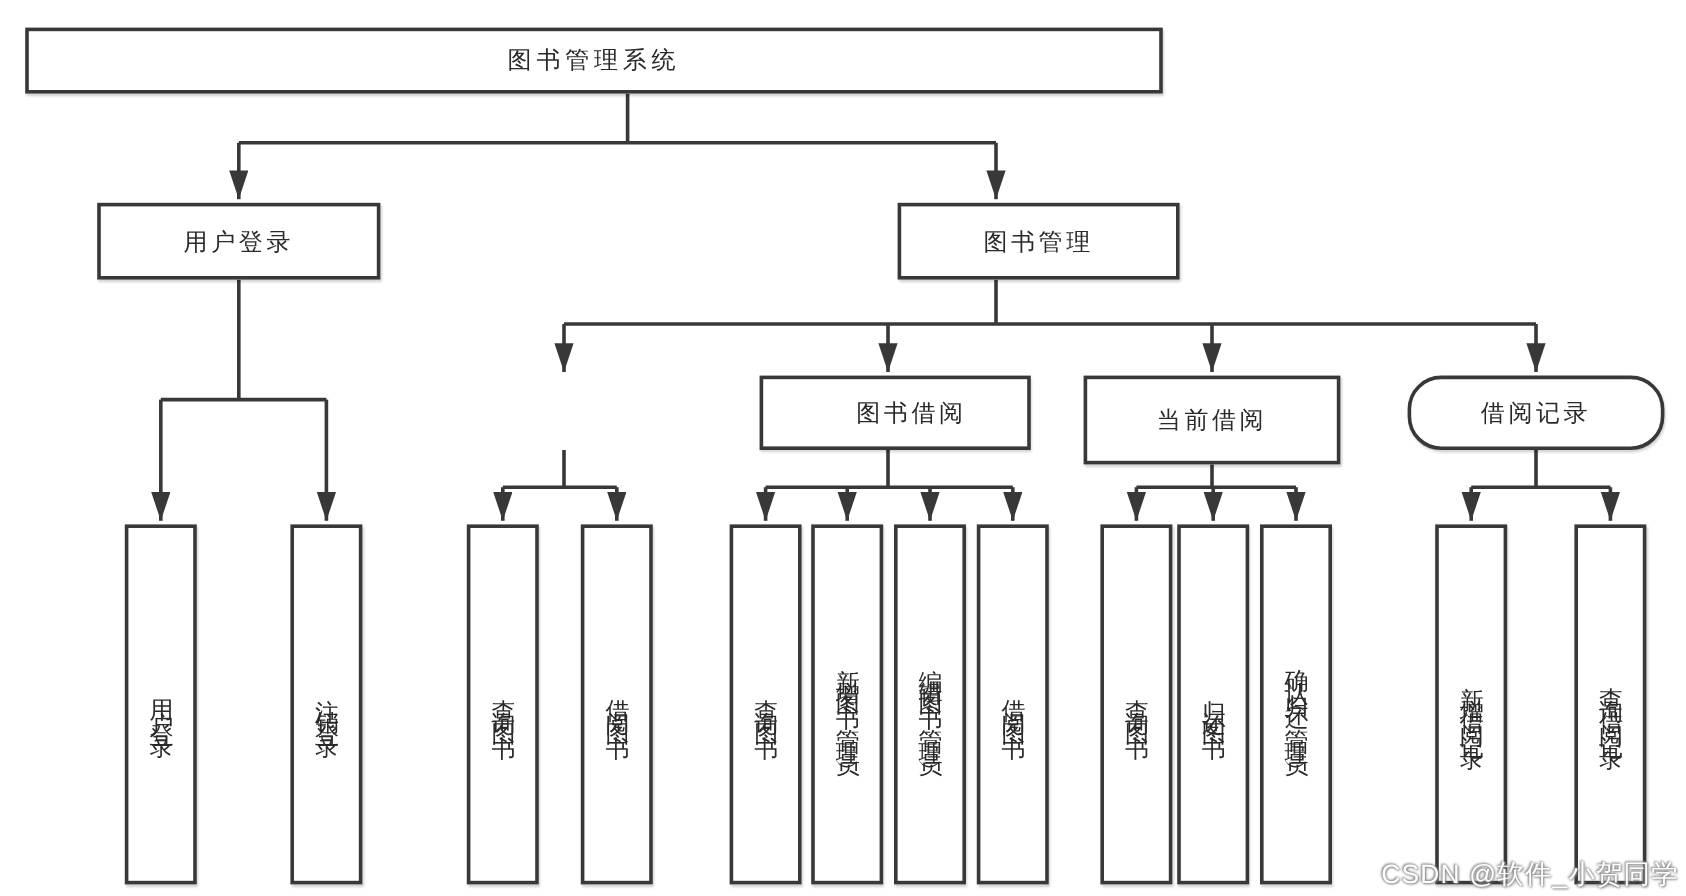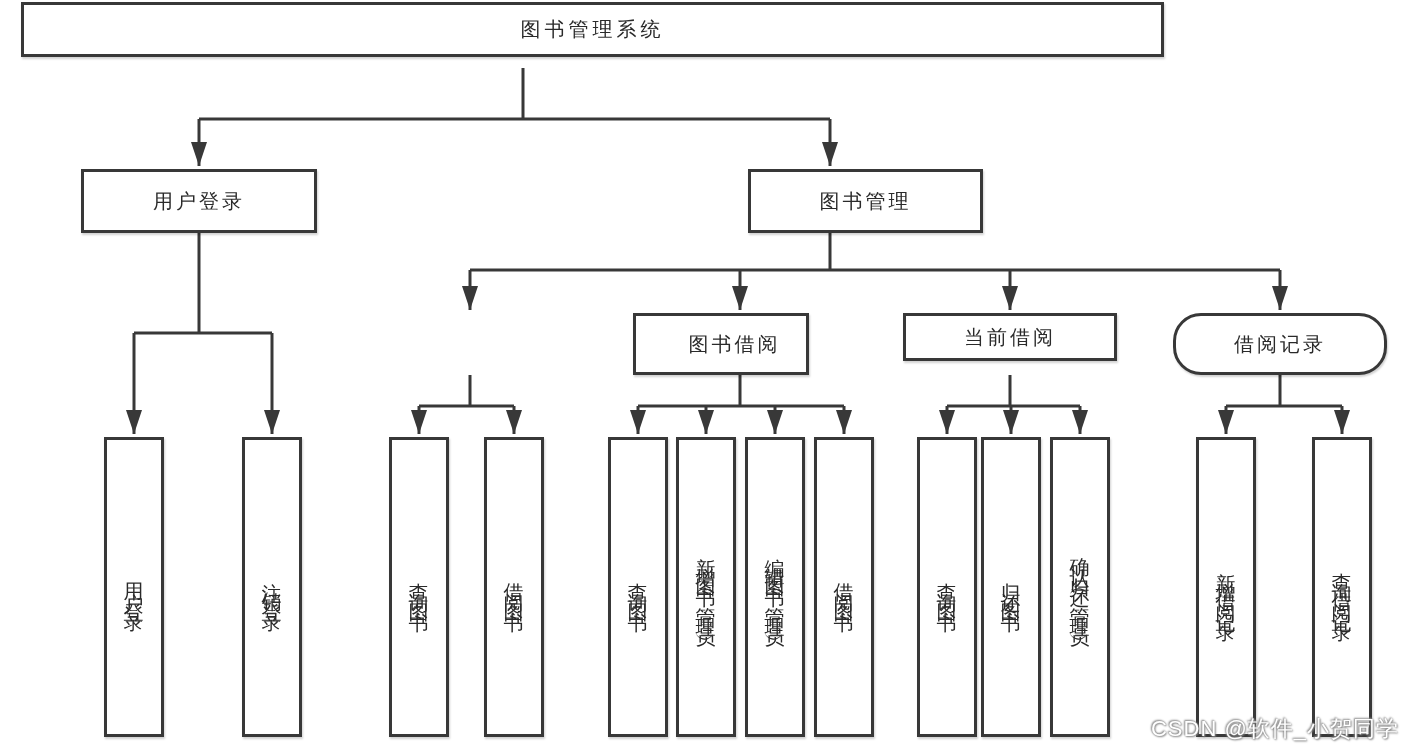--- a/index.html
+++ b/index.html
@@ -125,27 +125,27 @@
       <line x1="1080" y1="406" x2="1080" y2="434" marker-end="url(#arw)"></line>
     </g>
 
     <g>
       <path d="M1280,375 V406 M1226,406 H1342"></path>
       <line x1="1226" y1="406" x2="1226" y2="434" marker-end="url(#arw)"></line>
       <line x1="1342" y1="406" x2="1342" y2="434" marker-end="url(#arw)"></line>
     </g>
   </svg>
 
-  <div class="node root" style="left:21px; top:2px; width:1143px; height:55px;">图书管理系统</div>
+  <div class="node root" style="left:21px; top:23px; width:948px; height:55px;">图书管理系统</div>
 
   <div class="node" style="left:81px; top:169px; width:236px; height:64px;">用户登录</div>
   <div class="node" style="left:712px; top:169px; width:235px; height:64px;margin-left:36px;">图书管理</div>
 
-  <div class="node" style="left:633px; top:313px; width:176px; height:62px;padding-left:27px;">图书借阅</div>
-  <div class="node" style="left:903px; top:313px; width:214px; height:48px;">当前借阅</div>
+  <div class="node" style="left:633px; top:313px; width:226px; height:62px;padding-left:27px;">图书借阅</div>
+  <div class="node" style="left:903px; top:313px; width:214px; height:74px;">当前借阅</div>
   <div class="node" style="left:1173px; top:313px; width:214px; height:62px;border-radius:28px;">借阅记录</div>
 
   <div class="leaf" style="left:104px;">
     <span>用户登录</span>
   </div>
   <div class="leaf" style="left:242px;">
     <span>注销登录</span>
   </div>
 
   <div class="leaf" style="left:389px;">

